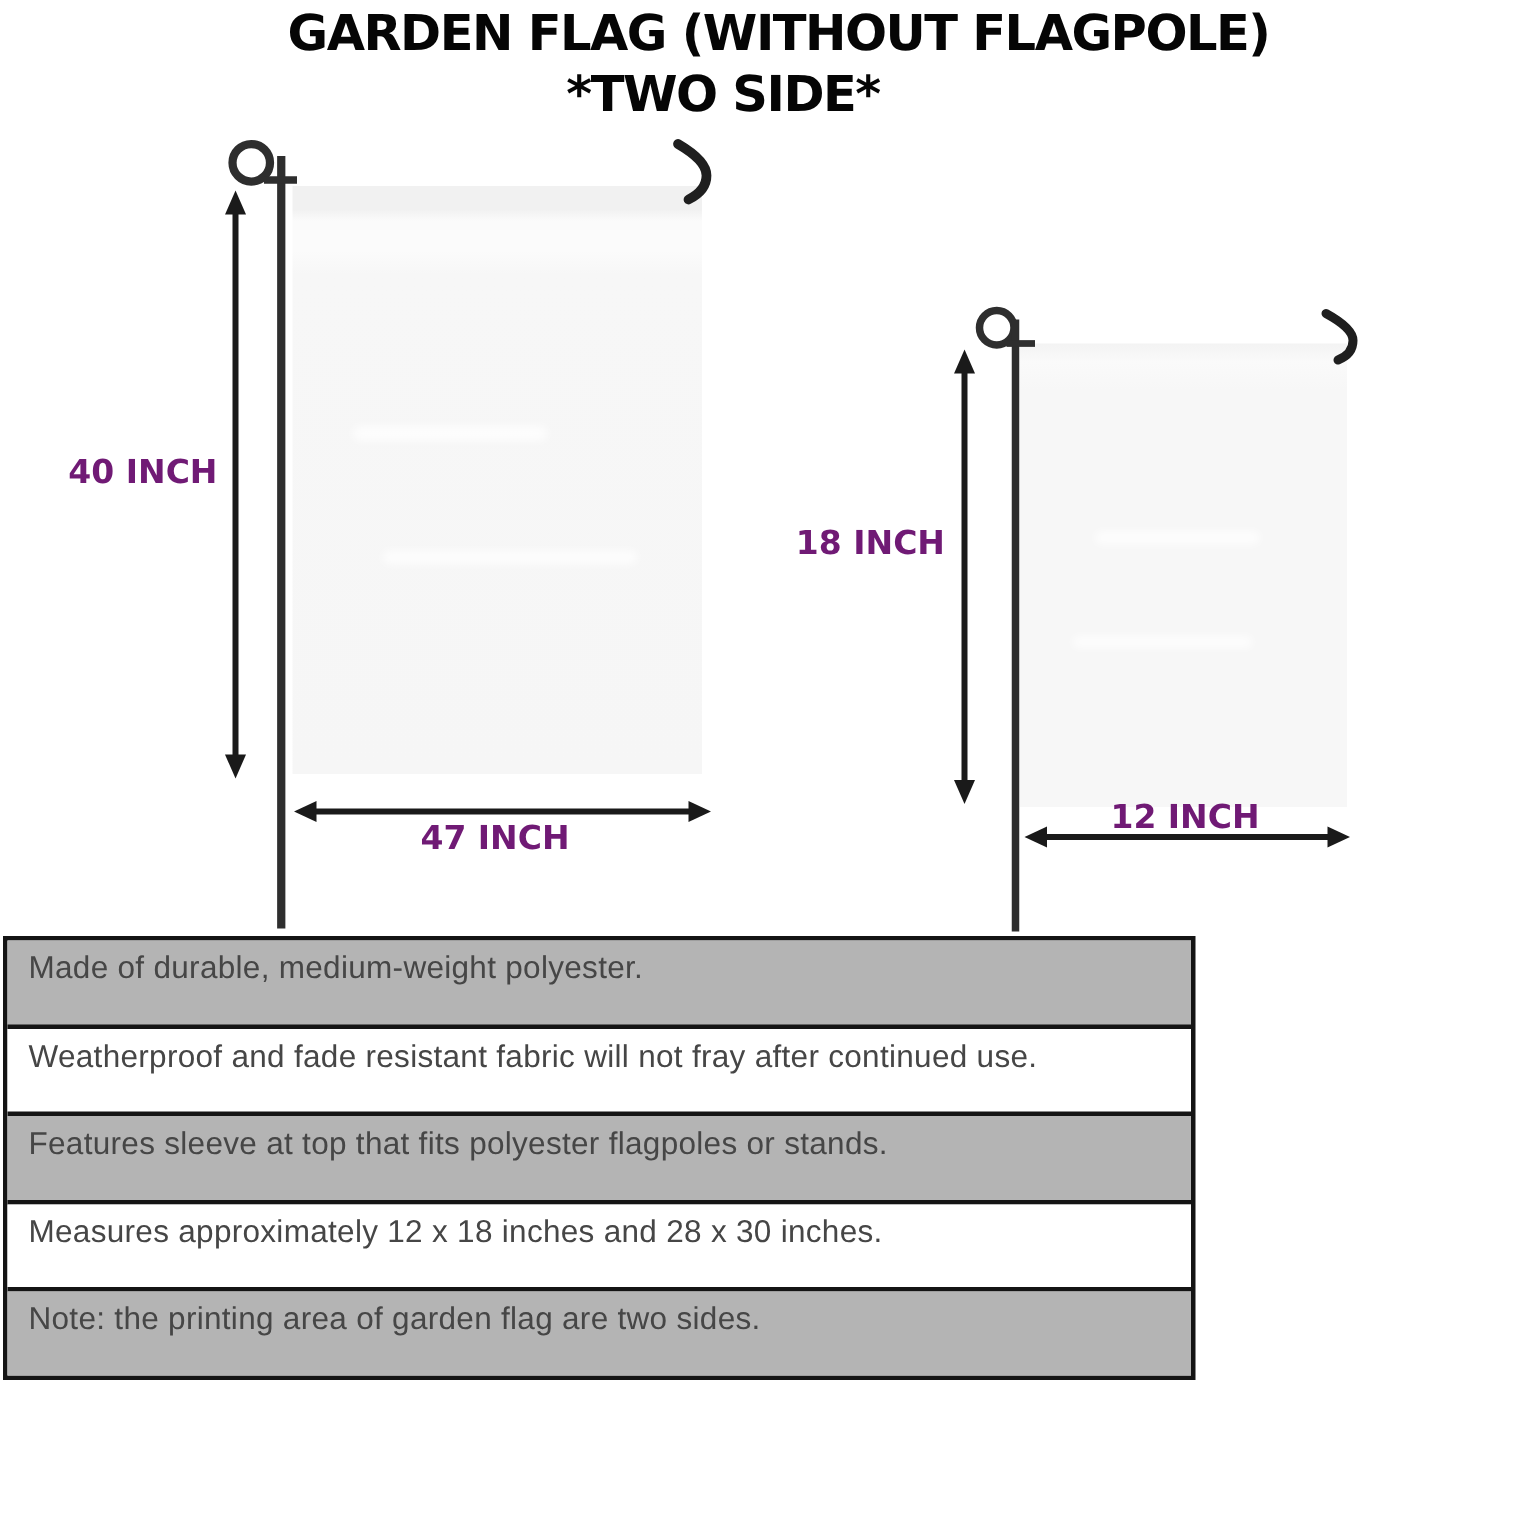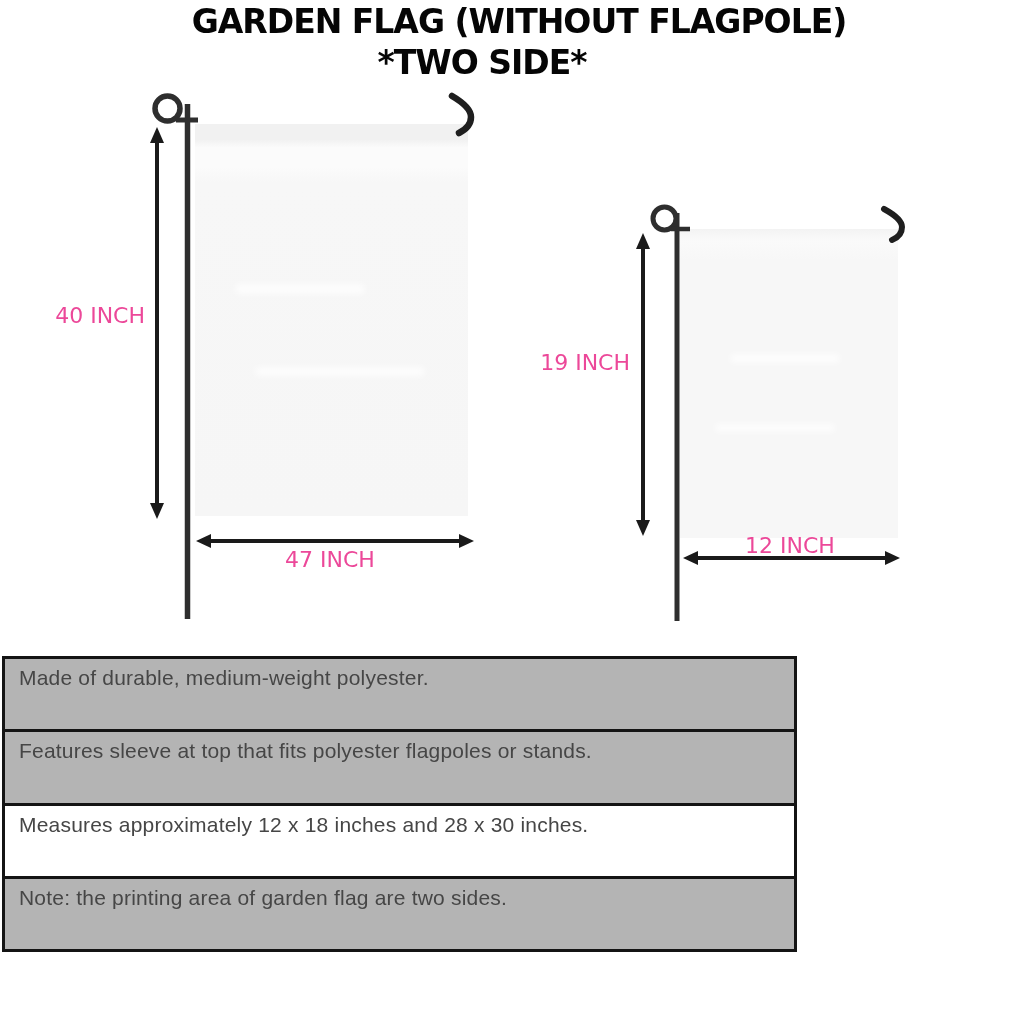--- a/index.html
+++ b/index.html
@@ -52,39 +52,38 @@
   
   svg.lineart {
     position: absolute; left: 0; top: 0; z-index: 2;
     pointer-events: none;
   }
 
   
   .dim-label {
     position: absolute; z-index: 3;
     font-family: "DejaVu Sans", sans-serif;
-    font-weight: 400;
+    font-weight: 700;
     font-size: 22px;
-    color: #ec4899;
+    color: #701a75;
     white-space: nowrap;
   }
   .dim-40 { top: 303px; right: 879px; }          
   .dim-28 { top: 547px; left: 330px; transform: translateX(-50%); }
   .dim-18 { top: 350px; right: 394px; }          
   .dim-12 { top: 533px; left: 790px; transform: translateX(-50%); }
 
   
   .feature-table {
     position: absolute; left: 2px; top: 624px;
     width: 795px; height: 296px;
     border: 3px solid #141414;
     display: flex; flex-direction: column;
     z-index: 3;
     background: #ffffff;
-    margin-top: 32px;
   }
   .feature-row {
     flex: 1 1 0;
     border-bottom: 3px solid #141414;
     font-size: 21px;
     color: #464646;
     padding: 7px 10px 0 14px;
     letter-spacing: 0.2px;
   }
   .feature-row:last-child { border-bottom: none; }
@@ -141,21 +140,22 @@
   </g>
   <g fill="#1a1a1a">
     <line x1="696" y1="558" x2="887" y2="558" stroke="#1a1a1a" stroke-width="4"></line>
     <polygon points="698,551 698,565 683,558"></polygon>
     <polygon points="885,551 885,565 900,558"></polygon>
   </g>
 </svg>
 
 <div class="dim-label dim-40">40 INCH</div>
 <div class="dim-label dim-28">47 INCH</div>
-<div class="dim-label dim-18">19 INCH</div>
+<div class="dim-label dim-18">18 INCH</div>
 <div class="dim-label dim-12">12 INCH</div>
 
 <div class="feature-table">
   <div class="feature-row row-shaded">Made of durable, medium-weight polyester.</div>
+  <div class="feature-row row-plain">Weatherproof and fade resistant fabric will not fray after continued use.</div>
   <div class="feature-row row-shaded">Features sleeve at top that fits polyester flagpoles or stands.</div>
   <div class="feature-row row-plain">Measures approximately 12 x 18 inches and 28 x 30 inches.</div>
   <div class="feature-row row-shaded">Note: the printing area of garden flag are two sides.</div>
 </div>
 
 </body></html>

